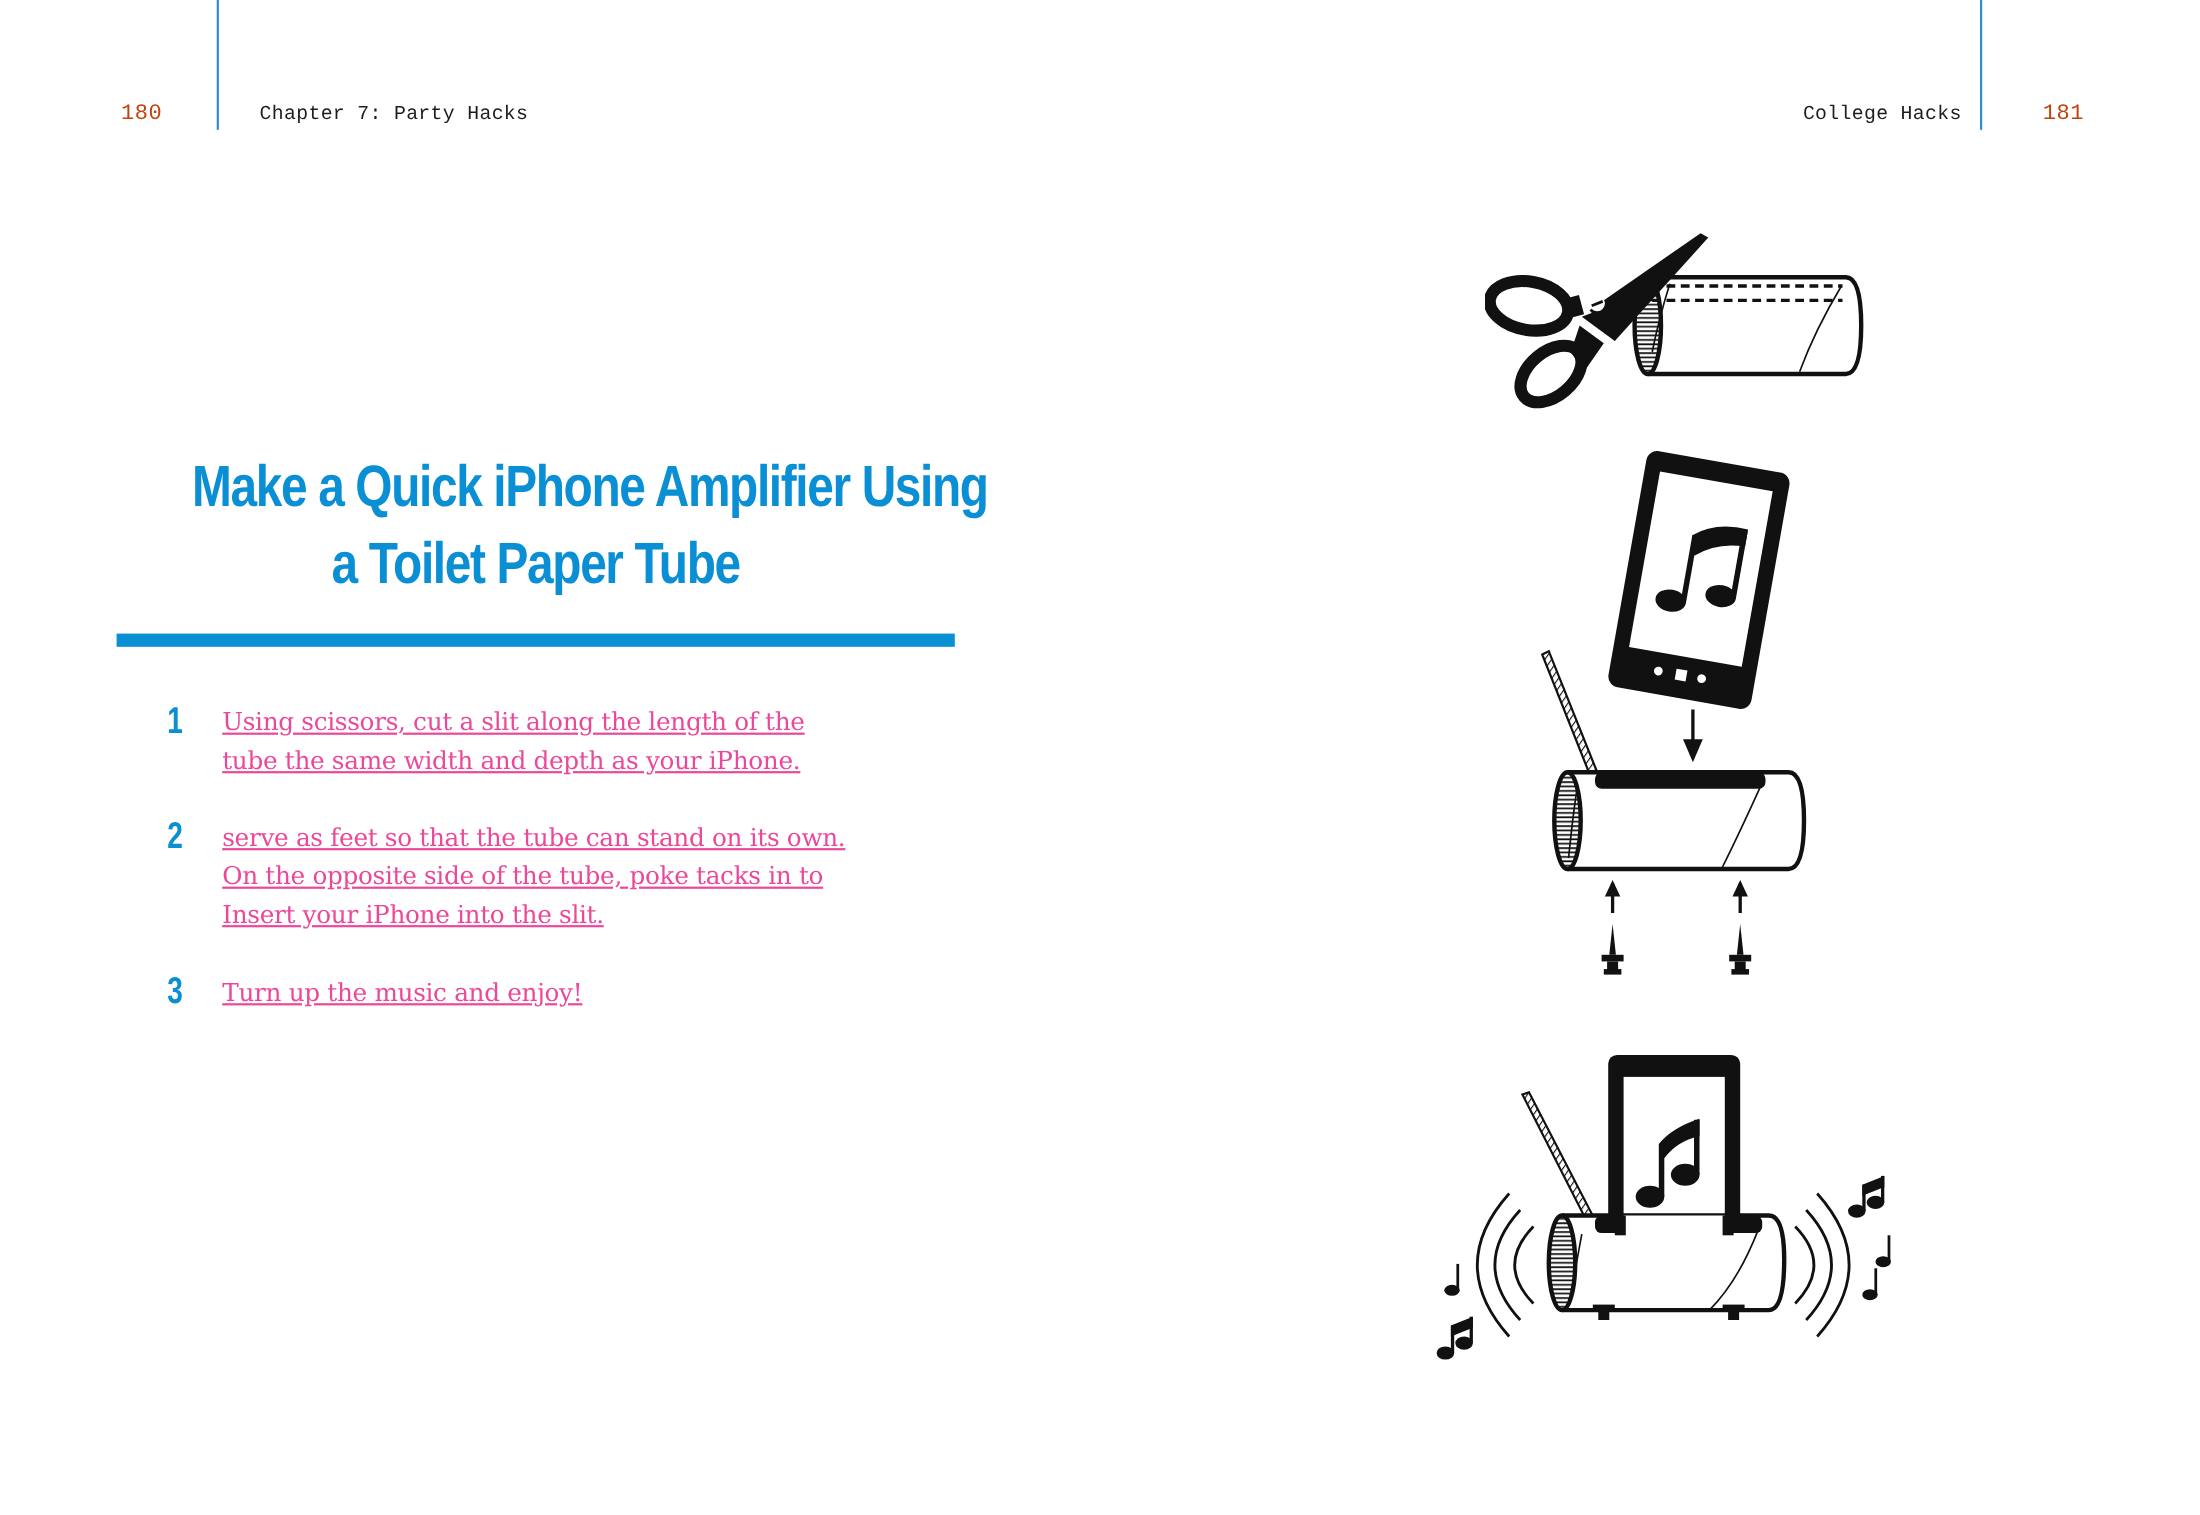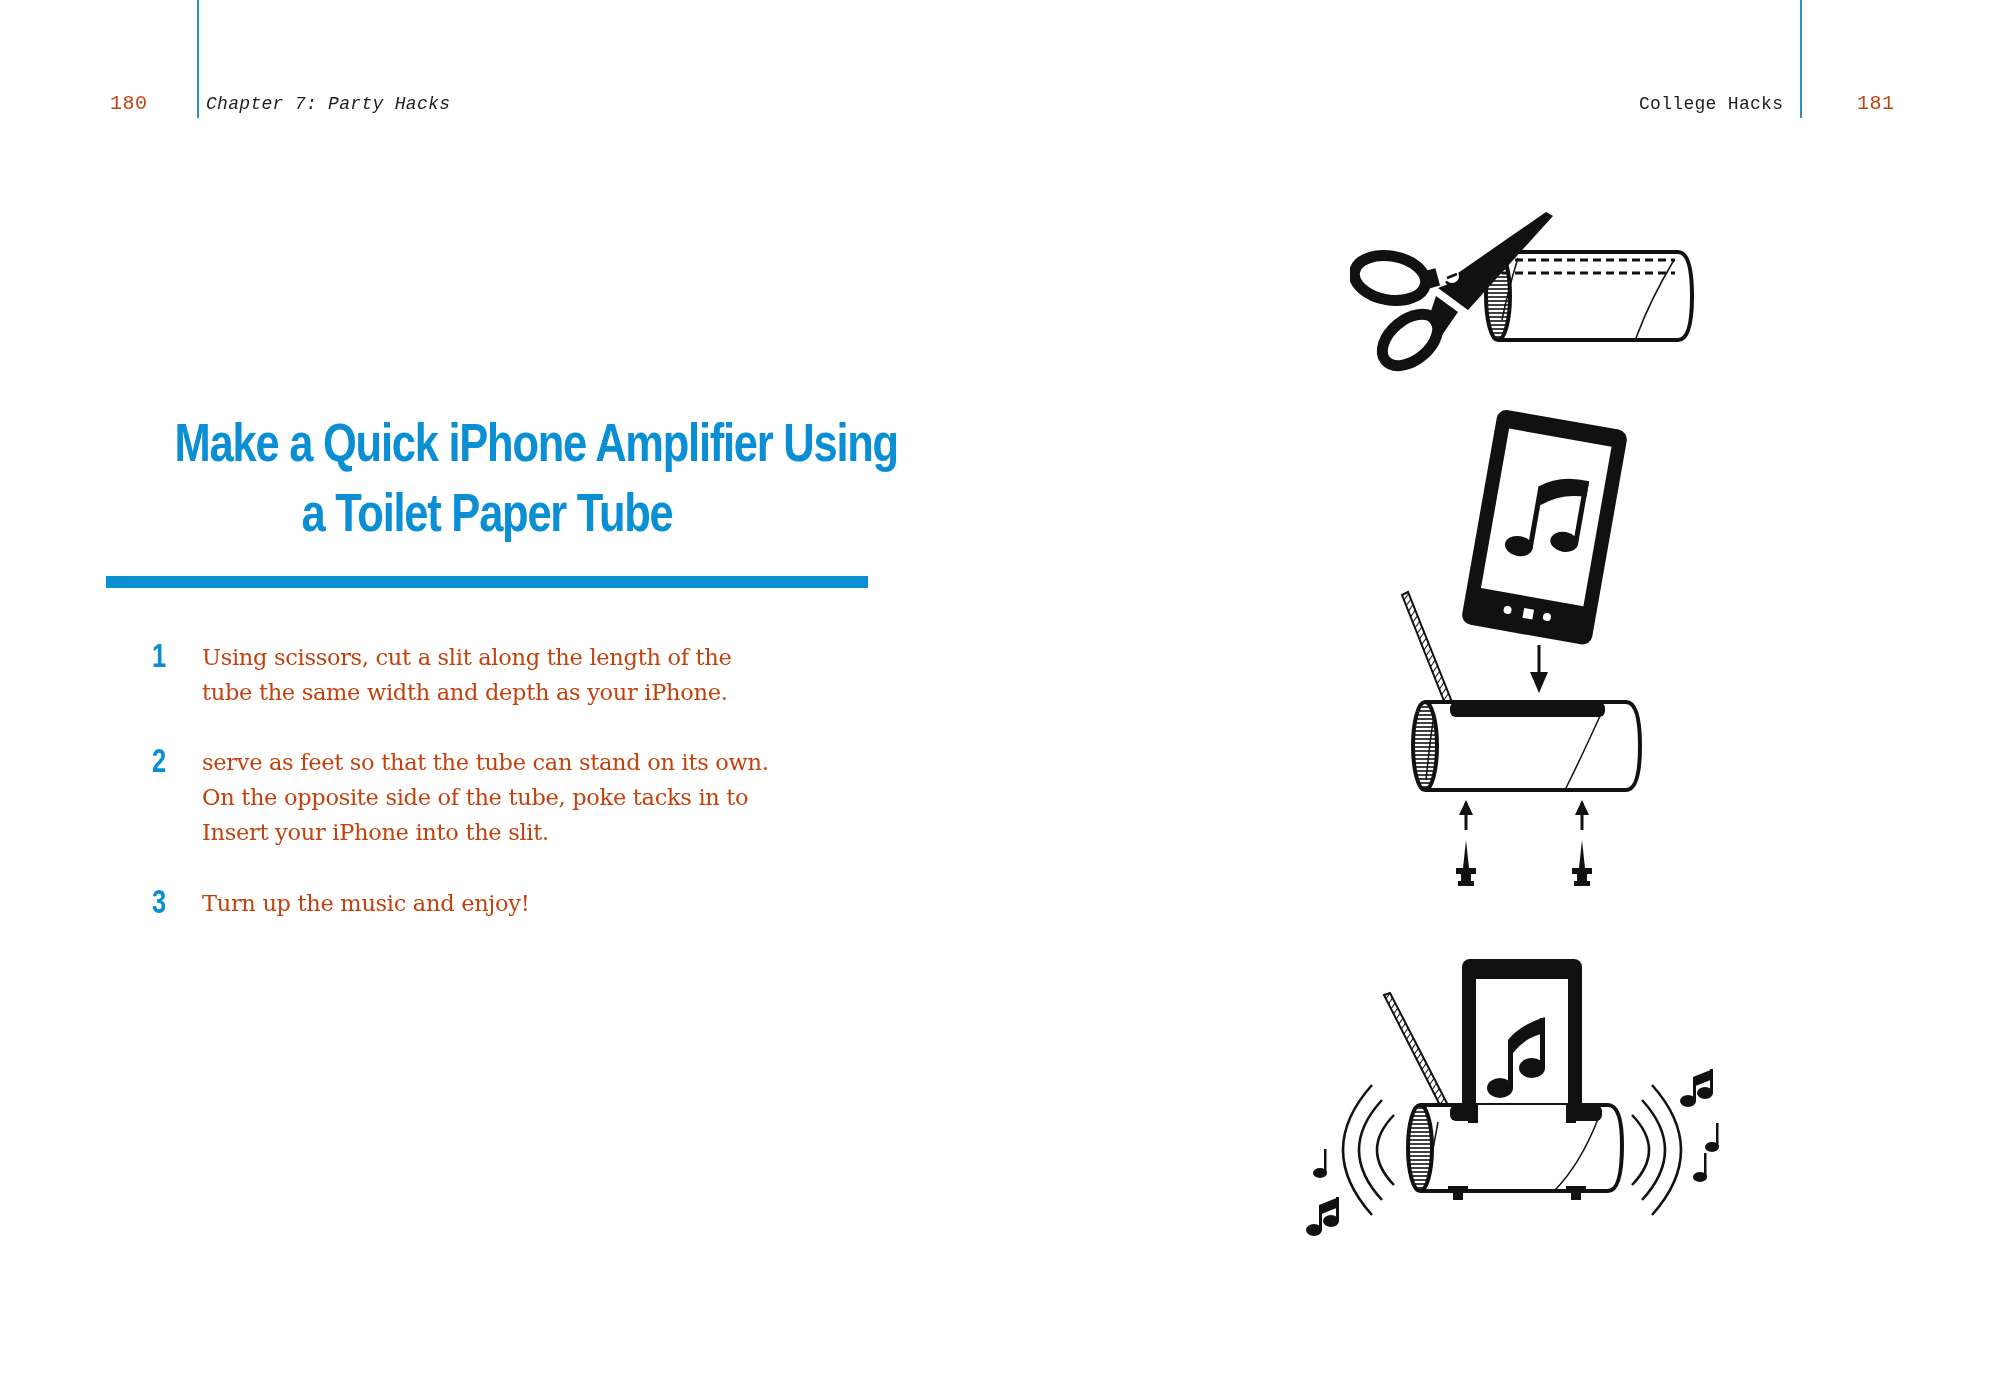--- a/index.html
+++ b/index.html
@@ -28,35 +28,35 @@
     .rule { position: absolute; left: 106px; top: 576px; width: 762px; height: 12px; background: #0a8fd4; }
     .steps { position: absolute; left: 146px; top: 640px; width: 740px; }
     .step { position: relative; margin: 0; padding-left: 56px; }
     .step-num {
       position: absolute; left: 6px; top: -4px;
       font-family: "Liberation Sans", "DejaVu Sans", sans-serif; font-weight: bold;
       color: #0a8fd4; font-size: 34px; transform: scaleX(0.75); transform-origin: left top;
     }
     .step-text {
       font-family: "DejaVu Serif", "Liberation Serif", serif;
-      font-size: 22.5px; line-height: 35px; letter-spacing: -0.3px; color: #c2410c;
+      font-size: 22.5px; line-height: 35px; letter-spacing: -0.3px; color: #ec4899; text-decoration: underline;
     }
     .s1 { position: absolute; top: 0; left: 0; width: 740px; }
     .s2 { position: absolute; top: 105px; left: 0; width: 740px; }
     .s3 { position: absolute; top: 246px; left: 0; width: 740px; }
     .illus { position: absolute; }
   </style>
 </head>
 <body>
 
 <div class="spread">
 
   <div class="folio" style="left:110px;">180</div>
   <div class="vline" style="left:197px;"></div>
-  <div class="running-head" style="left:206px;font-style:italic;">Chapter 7: Party Hacks</div>
+  <div class="running-head" style="left:236px;">Chapter 7: Party Hacks</div>
 
   <div class="running-head" style="left:1639px;text-align:center;">College Hacks</div>
   <div class="vline" style="left:1800px;"></div>
   <div class="folio" style="left:1857px;">181</div>
 
   <h1 class="title" style="margin:0;">
     <span>Make a Quick iPhone Amplifier Using</span>
     <span>a Toilet Paper Tube</span>
   </h1>
   <div class="rule"></div>

